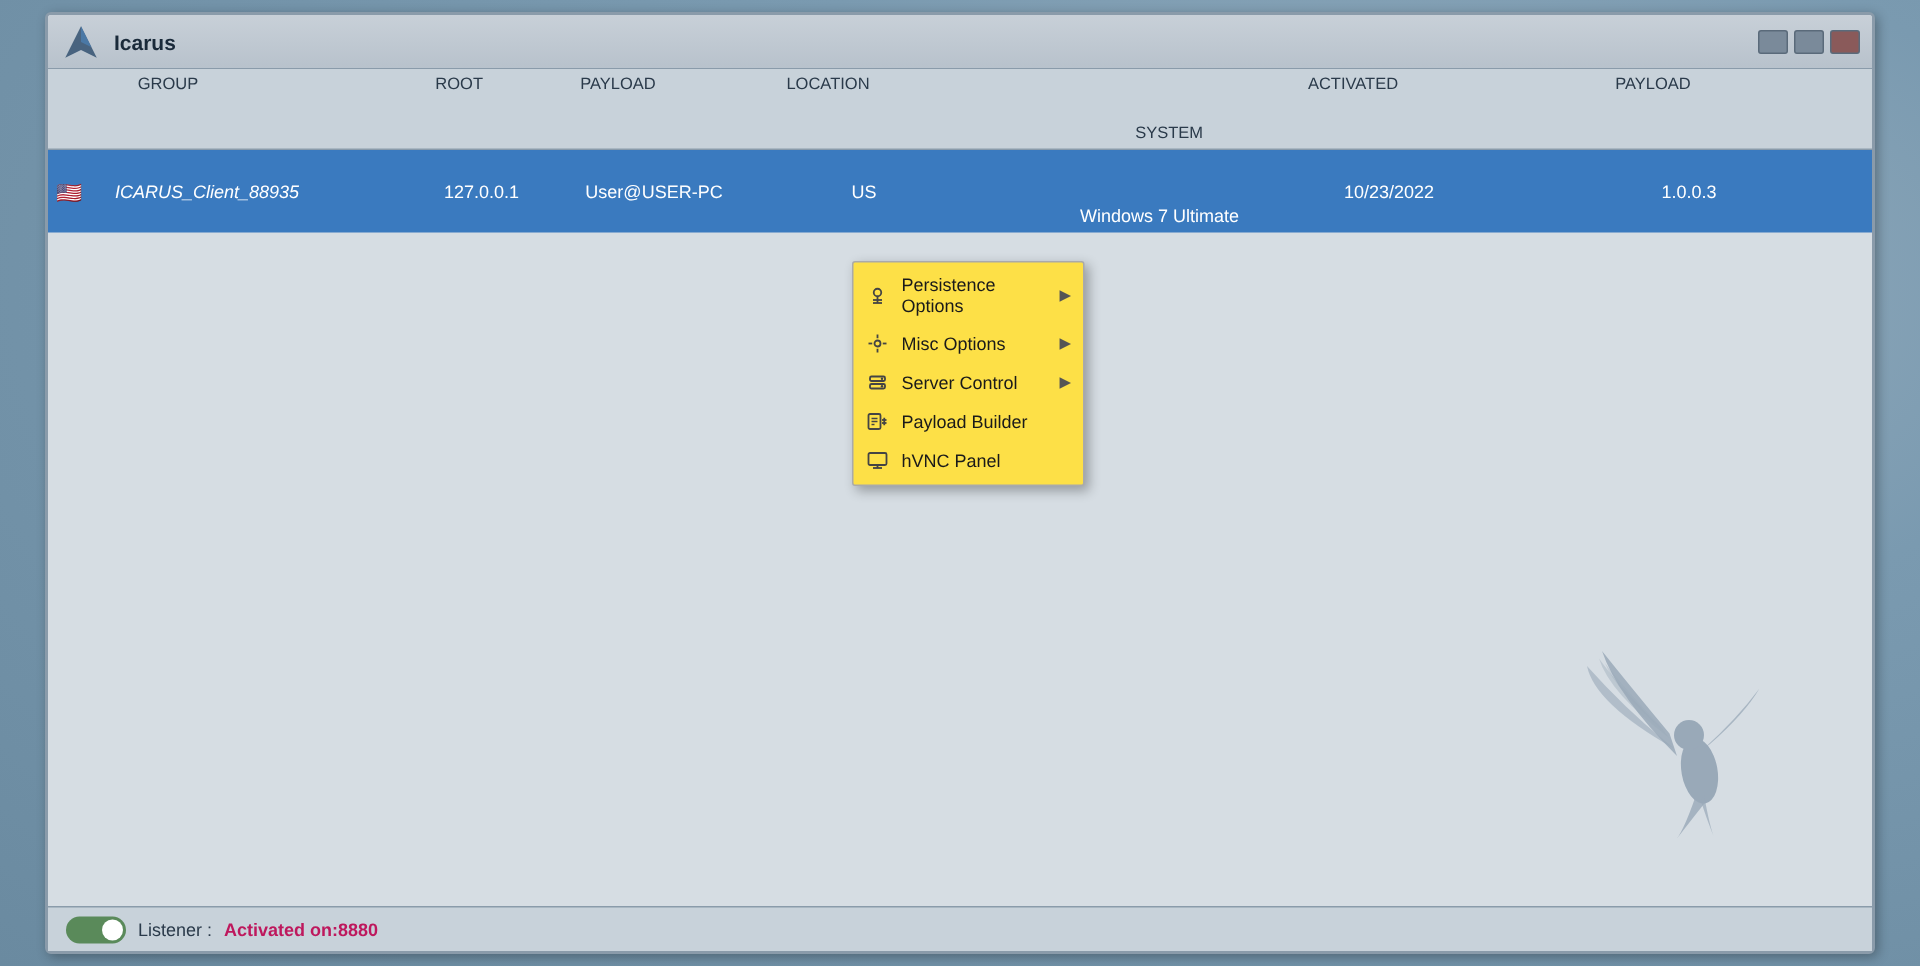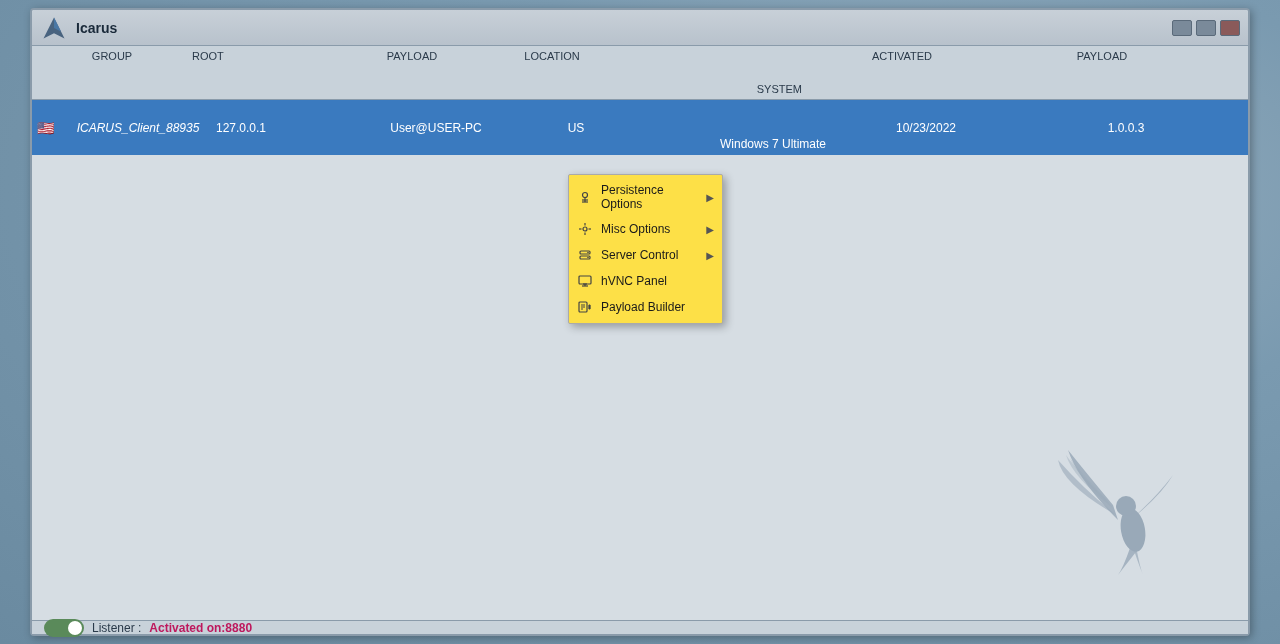--- a/index.html
+++ b/index.html
@@ -72,21 +72,21 @@
     .table-header {
       display: flex;
       background: #c8d2da;
       border-bottom: 1px solid #8a9baa;
       padding: 4px 0;
       font-size: 11px;
       font-weight: normal;
       color: #2a3a4a;
     }
     .col-group { width: 160px; text-align: center; }
-    .col-root { width: 130px; text-align: left; }
+    .col-root { width: 130px; text-align: right; }
     .col-username { width: 180px; text-align: center; }
     .col-location { width: 100px; text-align: center; }
     .col-system { width: 200px; text-align: right; margin-top: 33px; }
     .col-activated { width: 200px; text-align: center; }
     .col-payload { width: 200px; text-align: center; }
 
     
     .table-body {
       position: relative;
       flex: 1;
@@ -142,21 +142,21 @@
     .menu-item-label {
       flex: 1;
     }
     .menu-item-arrow {
       font-size: 10px;
       color: #555;
     }
 
     
     .statusbar {
-      height: 14px;
+      height: 30px;
       background: #c8d2da;
       border-top: 1px solid #8a9baa;
       display: flex;
       align-items: center;
       padding: 0 12px;
       gap: 8px;
     }
     .toggle {
       width: 40px;
       height: 18px;
@@ -286,44 +286,44 @@
             <circle cx="10" cy="9.5" r="0.8" fill="#444"></circle>
           </svg>
         </div>
         <span class="menu-item-label">Server Control</span>
         <span class="menu-item-arrow">▶</span>
       </div>
 
       <div class="menu-item">
         <div class="menu-item-icon">
           <svg width="14" height="14" viewBox="0 0 14 14" fill="none">
-            <rect x="1" y="2" width="12" height="8" rx="1" stroke="#444" stroke-width="1.2"></rect>
-            <line x1="5" y1="10" x2="9" y2="10" stroke="#444" stroke-width="1.2"></line>
-            <line x1="7" y1="10" x2="7" y2="12" stroke="#444" stroke-width="1.2"></line>
-            <line x1="4" y1="12" x2="10" y2="12" stroke="#444" stroke-width="1.2"></line>
-          </svg>
-        </div>
-        <span class="menu-item-label">hVNC Panel</span>
-      </div>
-
-      <div class="menu-item">
-        <div class="menu-item-icon">
-          <svg width="14" height="14" viewBox="0 0 14 14" fill="none">
             <rect x="1" y="2" width="8" height="10" rx="1" stroke="#444" stroke-width="1.2"></rect>
             <line x1="3" y1="5" x2="7" y2="5" stroke="#444" stroke-width="1"></line>
             <line x1="3" y1="7" x2="7" y2="7" stroke="#444" stroke-width="1"></line>
             <line x1="3" y1="9" x2="5" y2="9" stroke="#444" stroke-width="1"></line>
             <line x1="10" y1="6" x2="13" y2="6" stroke="#444" stroke-width="1.2"></line>
             <line x1="10" y1="8" x2="13" y2="8" stroke="#444" stroke-width="1.2"></line>
             <line x1="11.5" y1="4.5" x2="11.5" y2="9.5" stroke="#444" stroke-width="1.2"></line>
           </svg>
         </div>
         <span class="menu-item-label">Payload Builder</span>
       </div>
 
+      <div class="menu-item">
+        <div class="menu-item-icon">
+          <svg width="14" height="14" viewBox="0 0 14 14" fill="none">
+            <rect x="1" y="2" width="12" height="8" rx="1" stroke="#444" stroke-width="1.2"></rect>
+            <line x1="5" y1="10" x2="9" y2="10" stroke="#444" stroke-width="1.2"></line>
+            <line x1="7" y1="10" x2="7" y2="12" stroke="#444" stroke-width="1.2"></line>
+            <line x1="4" y1="12" x2="10" y2="12" stroke="#444" stroke-width="1.2"></line>
+          </svg>
+        </div>
+        <span class="menu-item-label">hVNC Panel</span>
+      </div>
+
     </div>
 
     <div class="watermark">
       <svg viewBox="0 0 160 160" width="160" height="160" fill="none">
 
         <g fill="#2a4a6a">
 
           <ellipse cx="75" cy="110" rx="12" ry="22" transform="rotate(-10 75 110)"></ellipse>
 
           <circle cx="68" cy="86" r="10"></circle>

